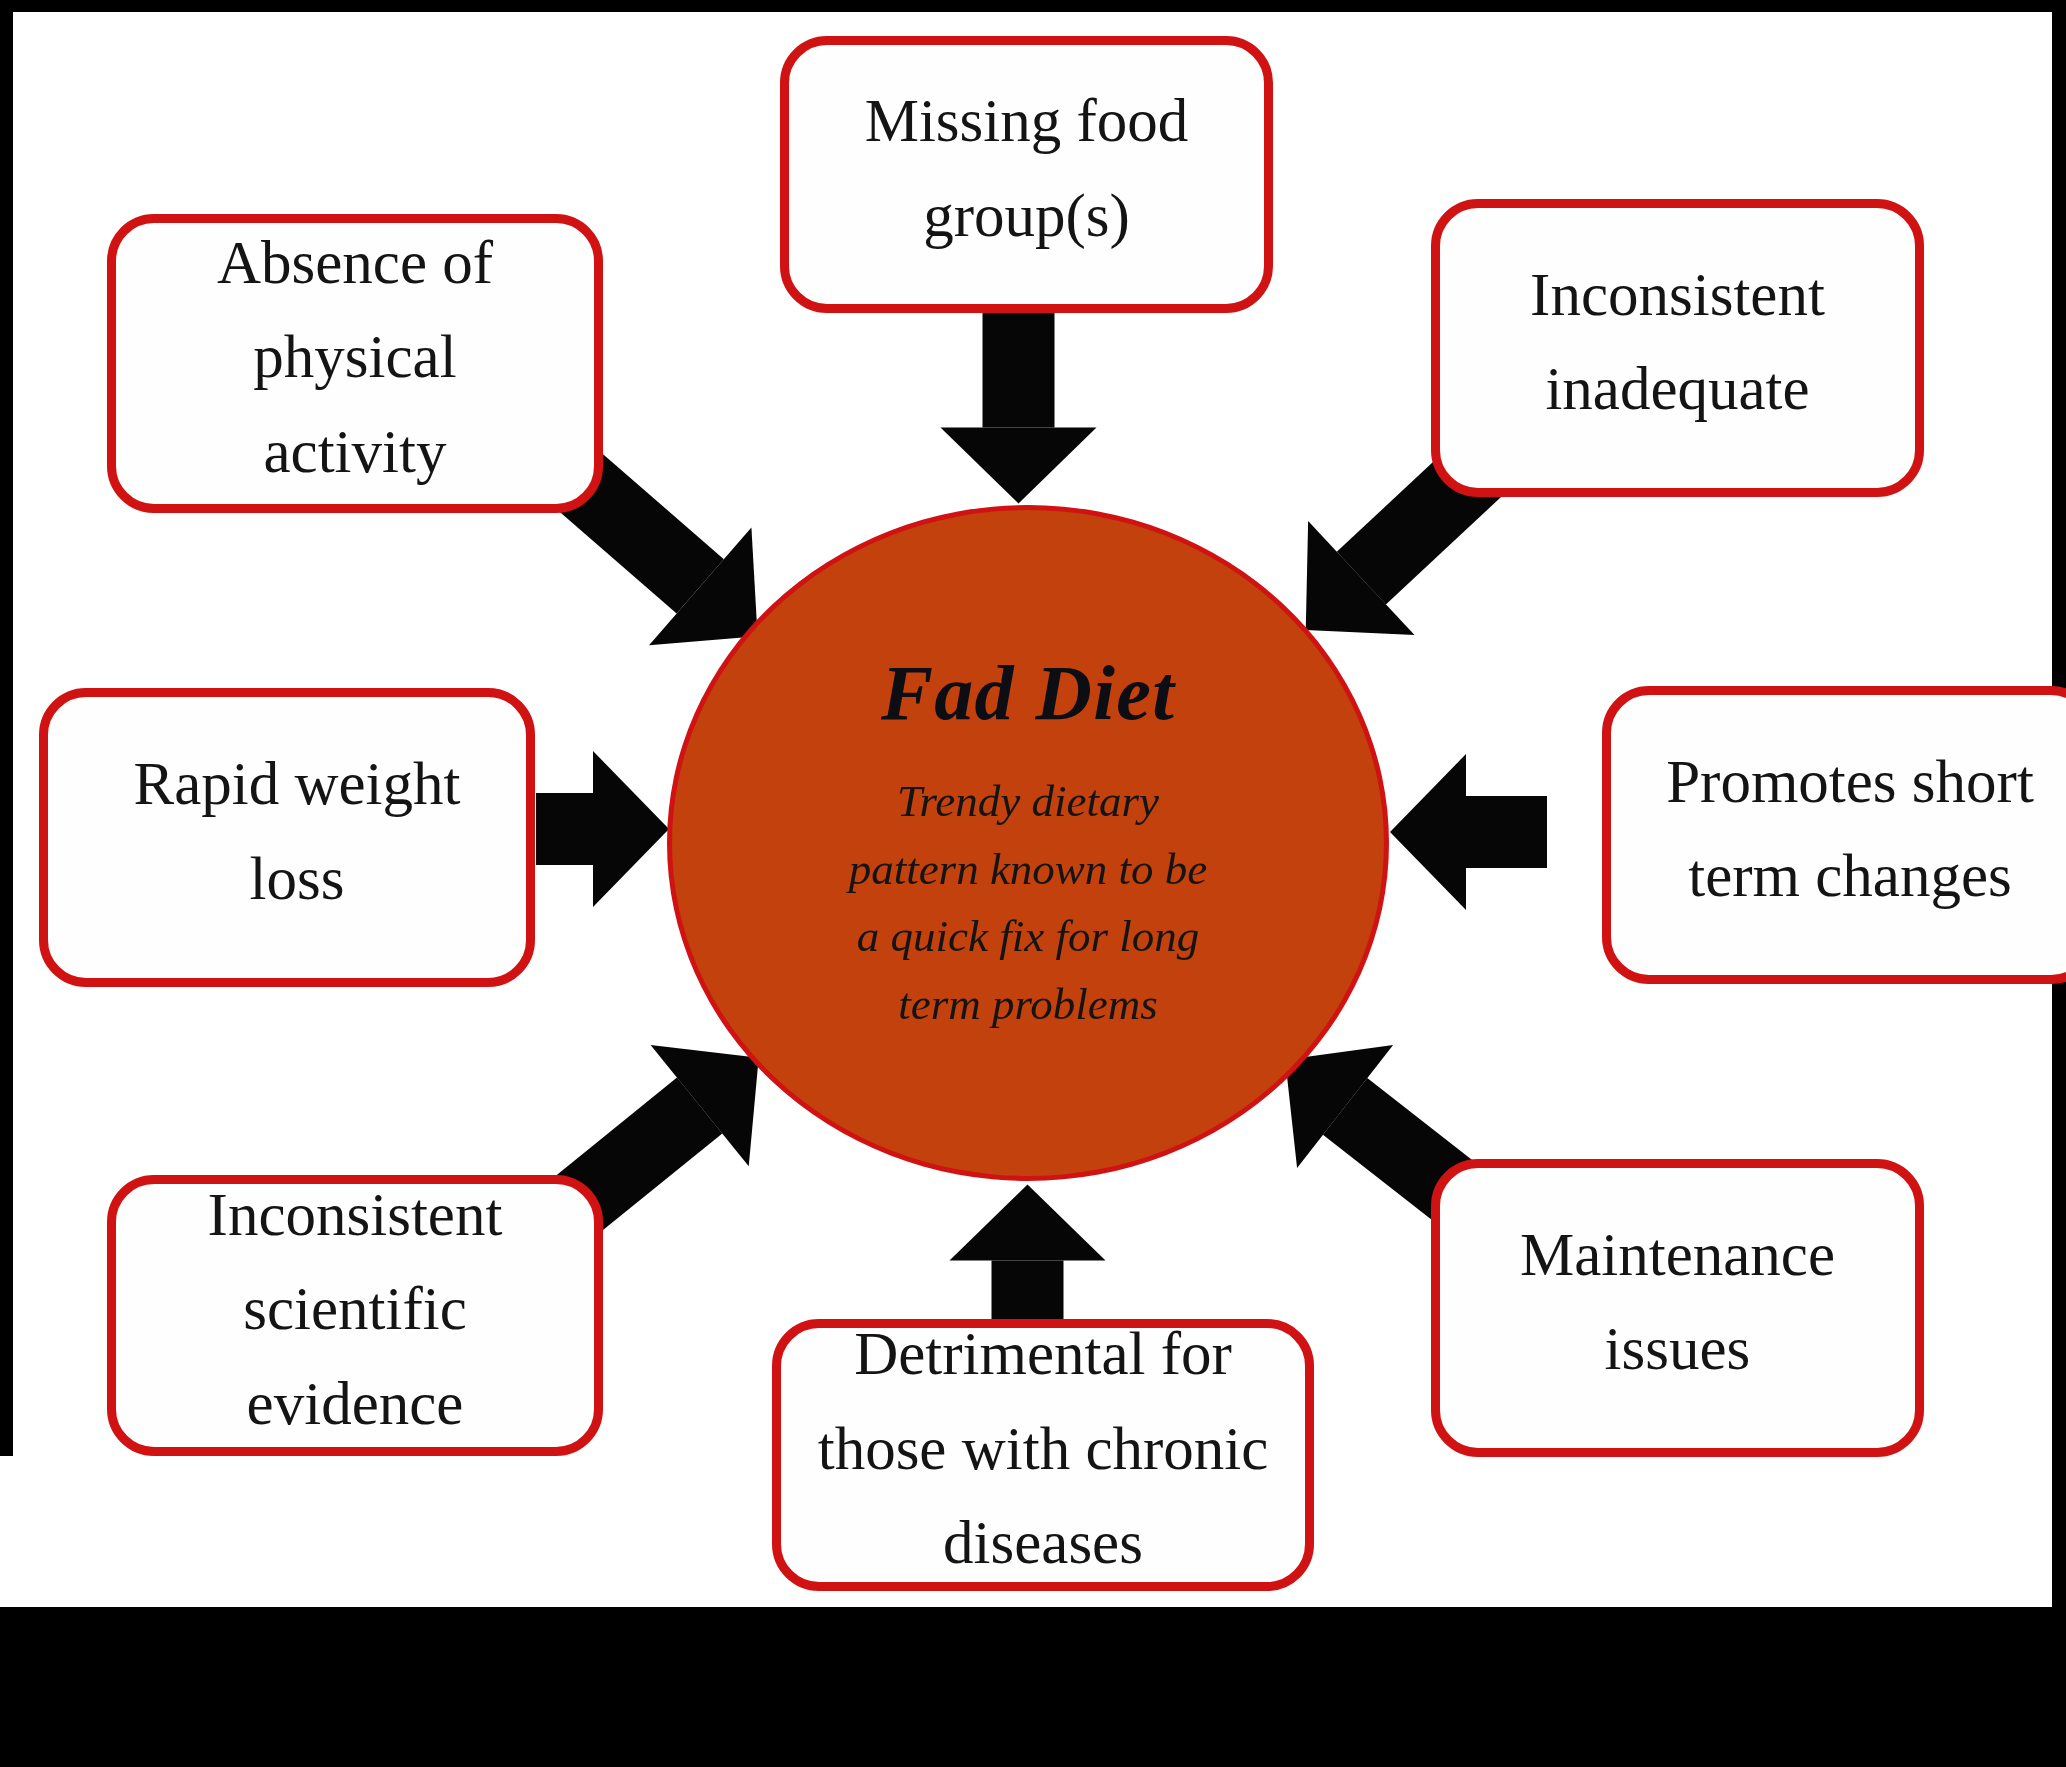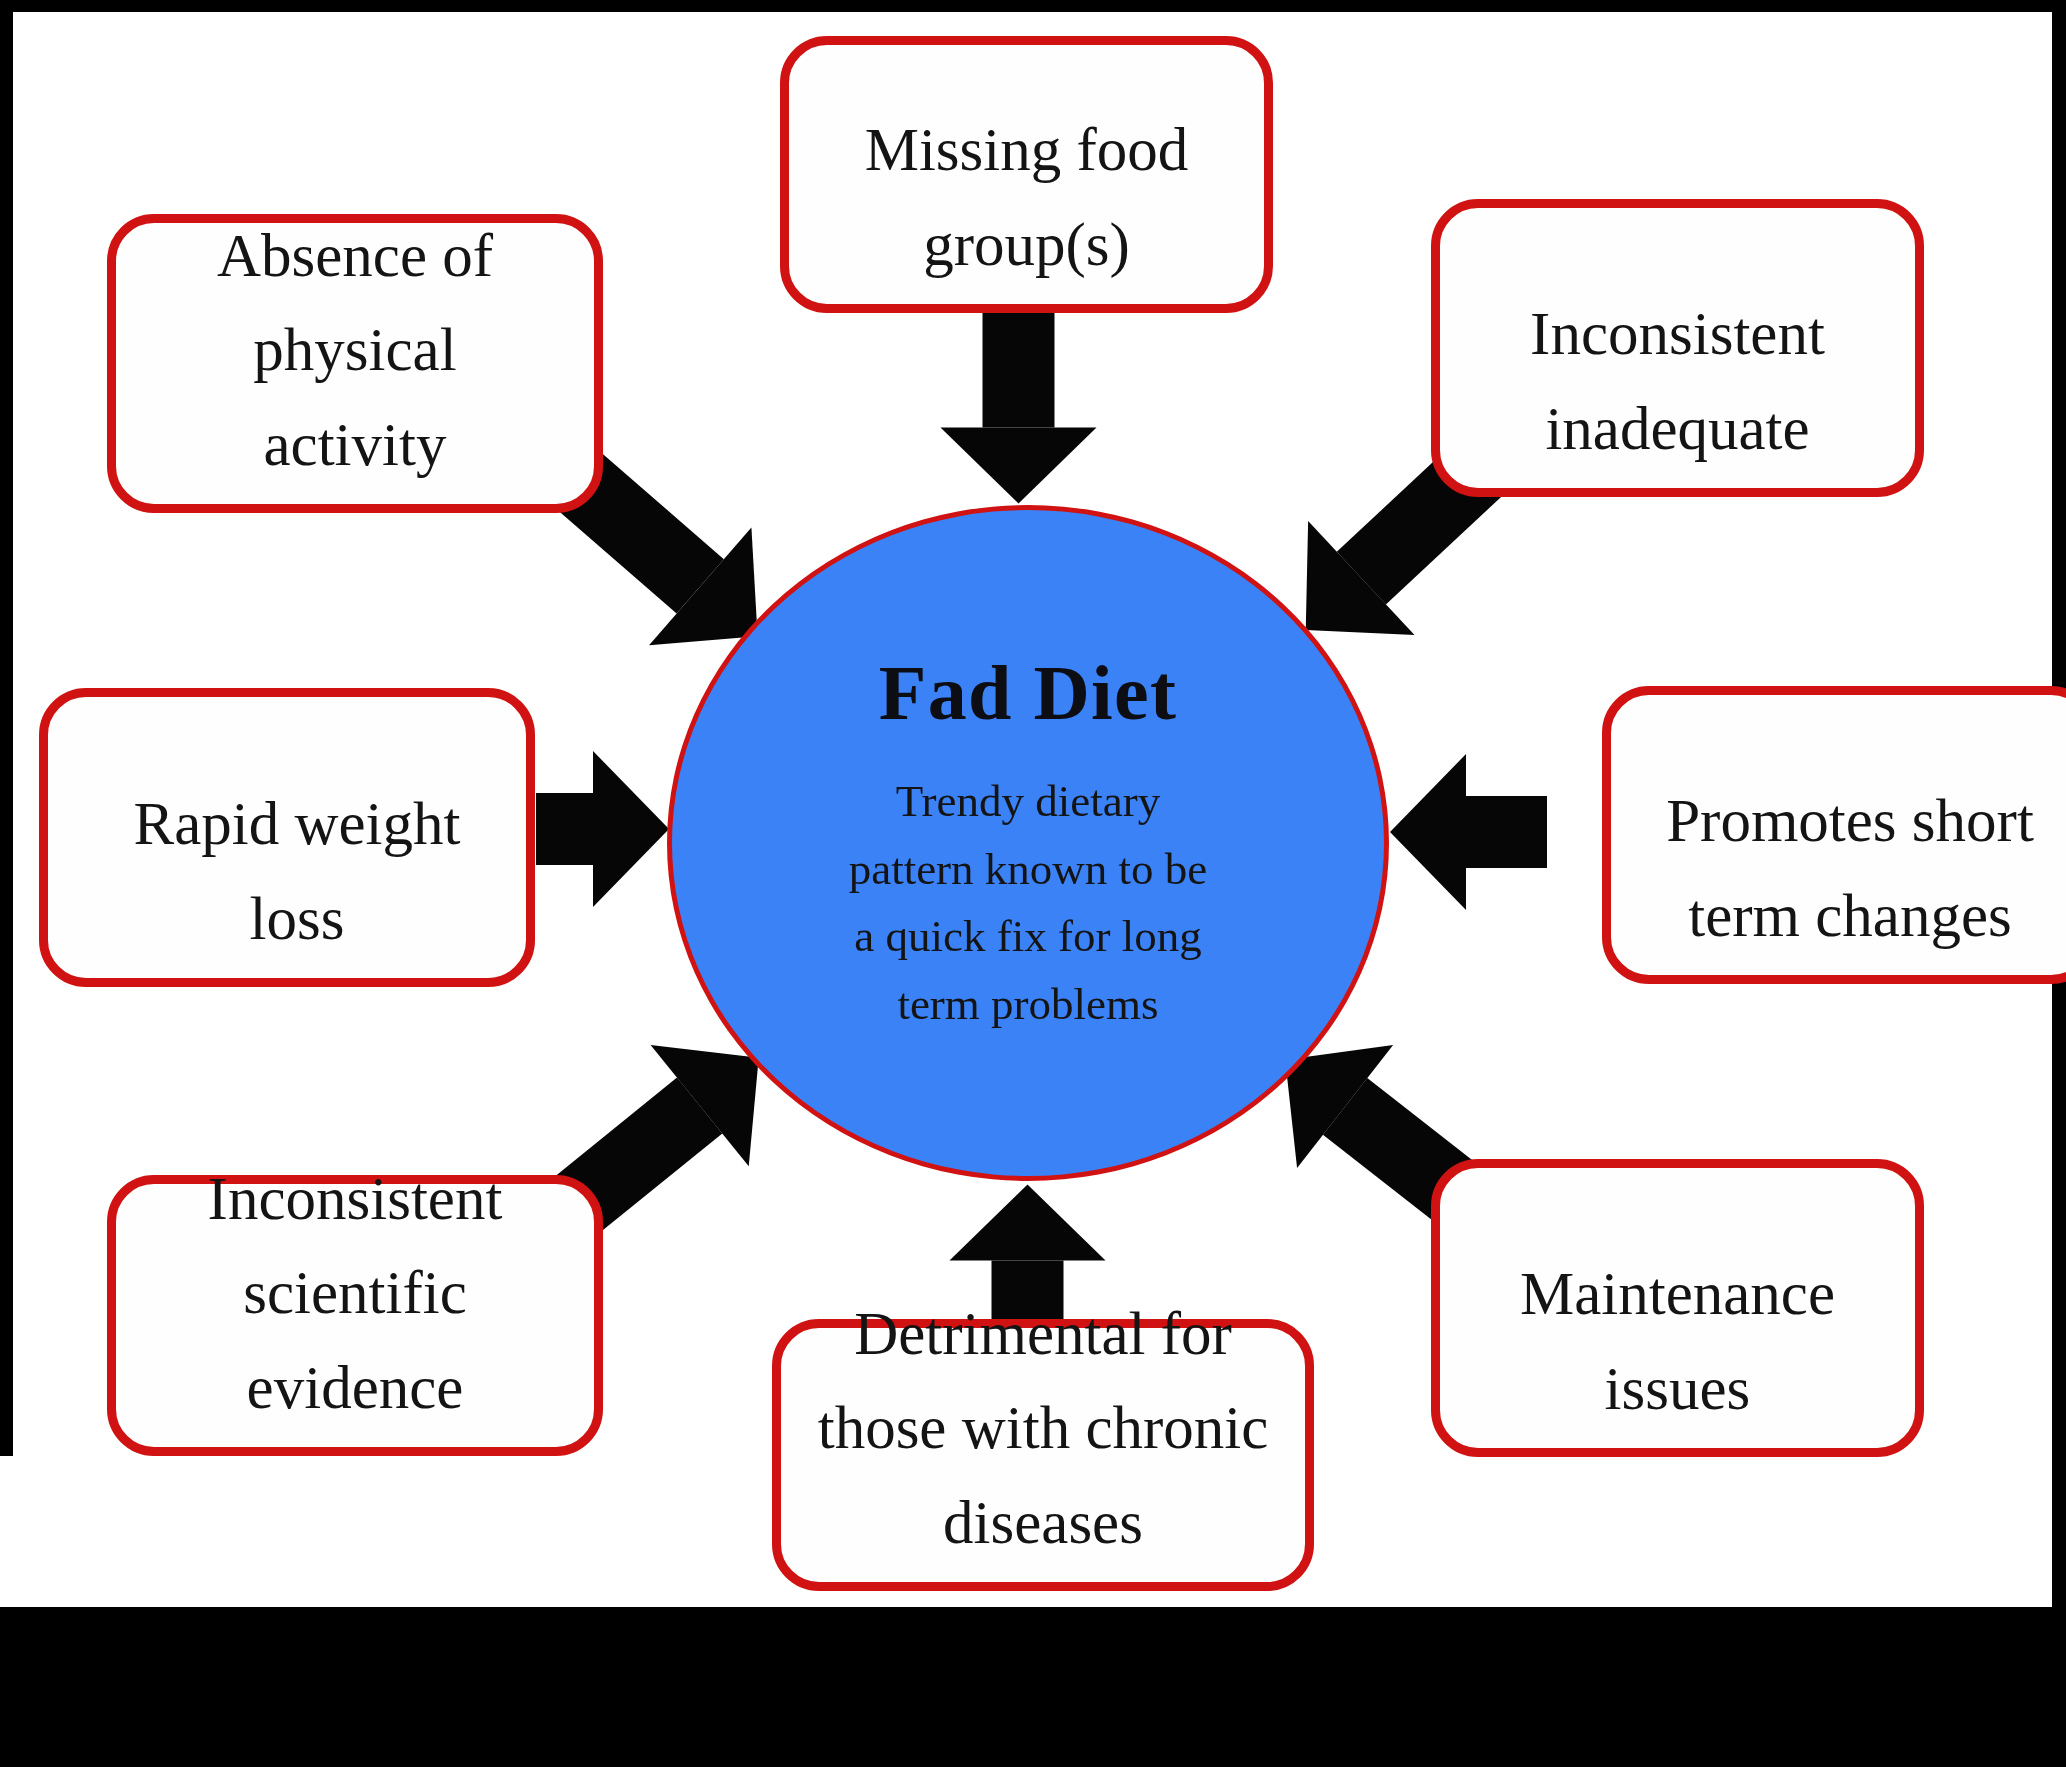--- a/index.html
+++ b/index.html
@@ -12,41 +12,41 @@
   .frame{position:absolute; background:#000;}
   .frame-top{left:0; top:0; width:2066px; height:11.7px;}
   .frame-left{left:0; top:0; width:13px; height:1456px;}
   .frame-right{left:2052px; top:0; width:14.2px; height:1607px;}
   .frame-bottom{left:0; top:1607px; width:2066px; height:160px;}
 
   
   .node{
     position:absolute; box-sizing:border-box;
     border:9px solid #d01212; border-radius:47px; background:#fefefe;
-    display:flex; align-items:flex-end; justify-content:center; text-align:center;
+    display:flex; align-items:center; justify-content:center; text-align:center;
   }
   .node-label{
     white-space:pre-line; font-size:61px; line-height:1.55;
     padding-bottom:11.7px; color:#141414;
   }
   .node-missing     {left:780px; top:36px;   width:493px; height:277px;}
   .node-absence     {left:107px;  top:214px;  width:496px; height:299px;}
   .node-nutrition   {left:1431px; top:199px;  width:493px; height:298px;}
   .node-rapid       {left:39px;   top:688px; width:496px; height:299px;padding-left:20px;}
   .node-promotes    {left:1602px; top:686px; width:496px; height:298px;}
   .node-inconsistent{left:107px;  top:1175px; width:496px; height:281px;}
   .node-maintenance {left:1431px; top:1159px; width:493px; height:298px;}
   .node-detrimental {left:772px; top:1319px; width:542px; height:272px;}
 
   
   .center-ellipse{
     position:absolute; left:667px; top:505px; width:722px; height:676px;
     box-sizing:border-box; border:5.8px solid #d01212; border-radius:50%;
-    background:#3b82f6; display:flex; flex-direction:column;
-    align-items:center; justify-content:center; text-align:center;
+    background:#c2410c; display:flex; flex-direction:column;
+    align-items:center; justify-content:center; text-align:center;font-style:italic;
   }
   .center-title{font-size:78px; font-weight:bold; letter-spacing:1.3px; margin-bottom:30px; color:#0d0d14;}
   .center-desc{white-space:pre-line; font-size:45px; line-height:1.5; color:#141414;}
 
   
   .arrow{
     position:absolute; height:155px; display:flex; align-items:center;
     transform-origin:0 50%;
   }
   .arrow-shaft{flex:1; height:72px; background:#060606;}

